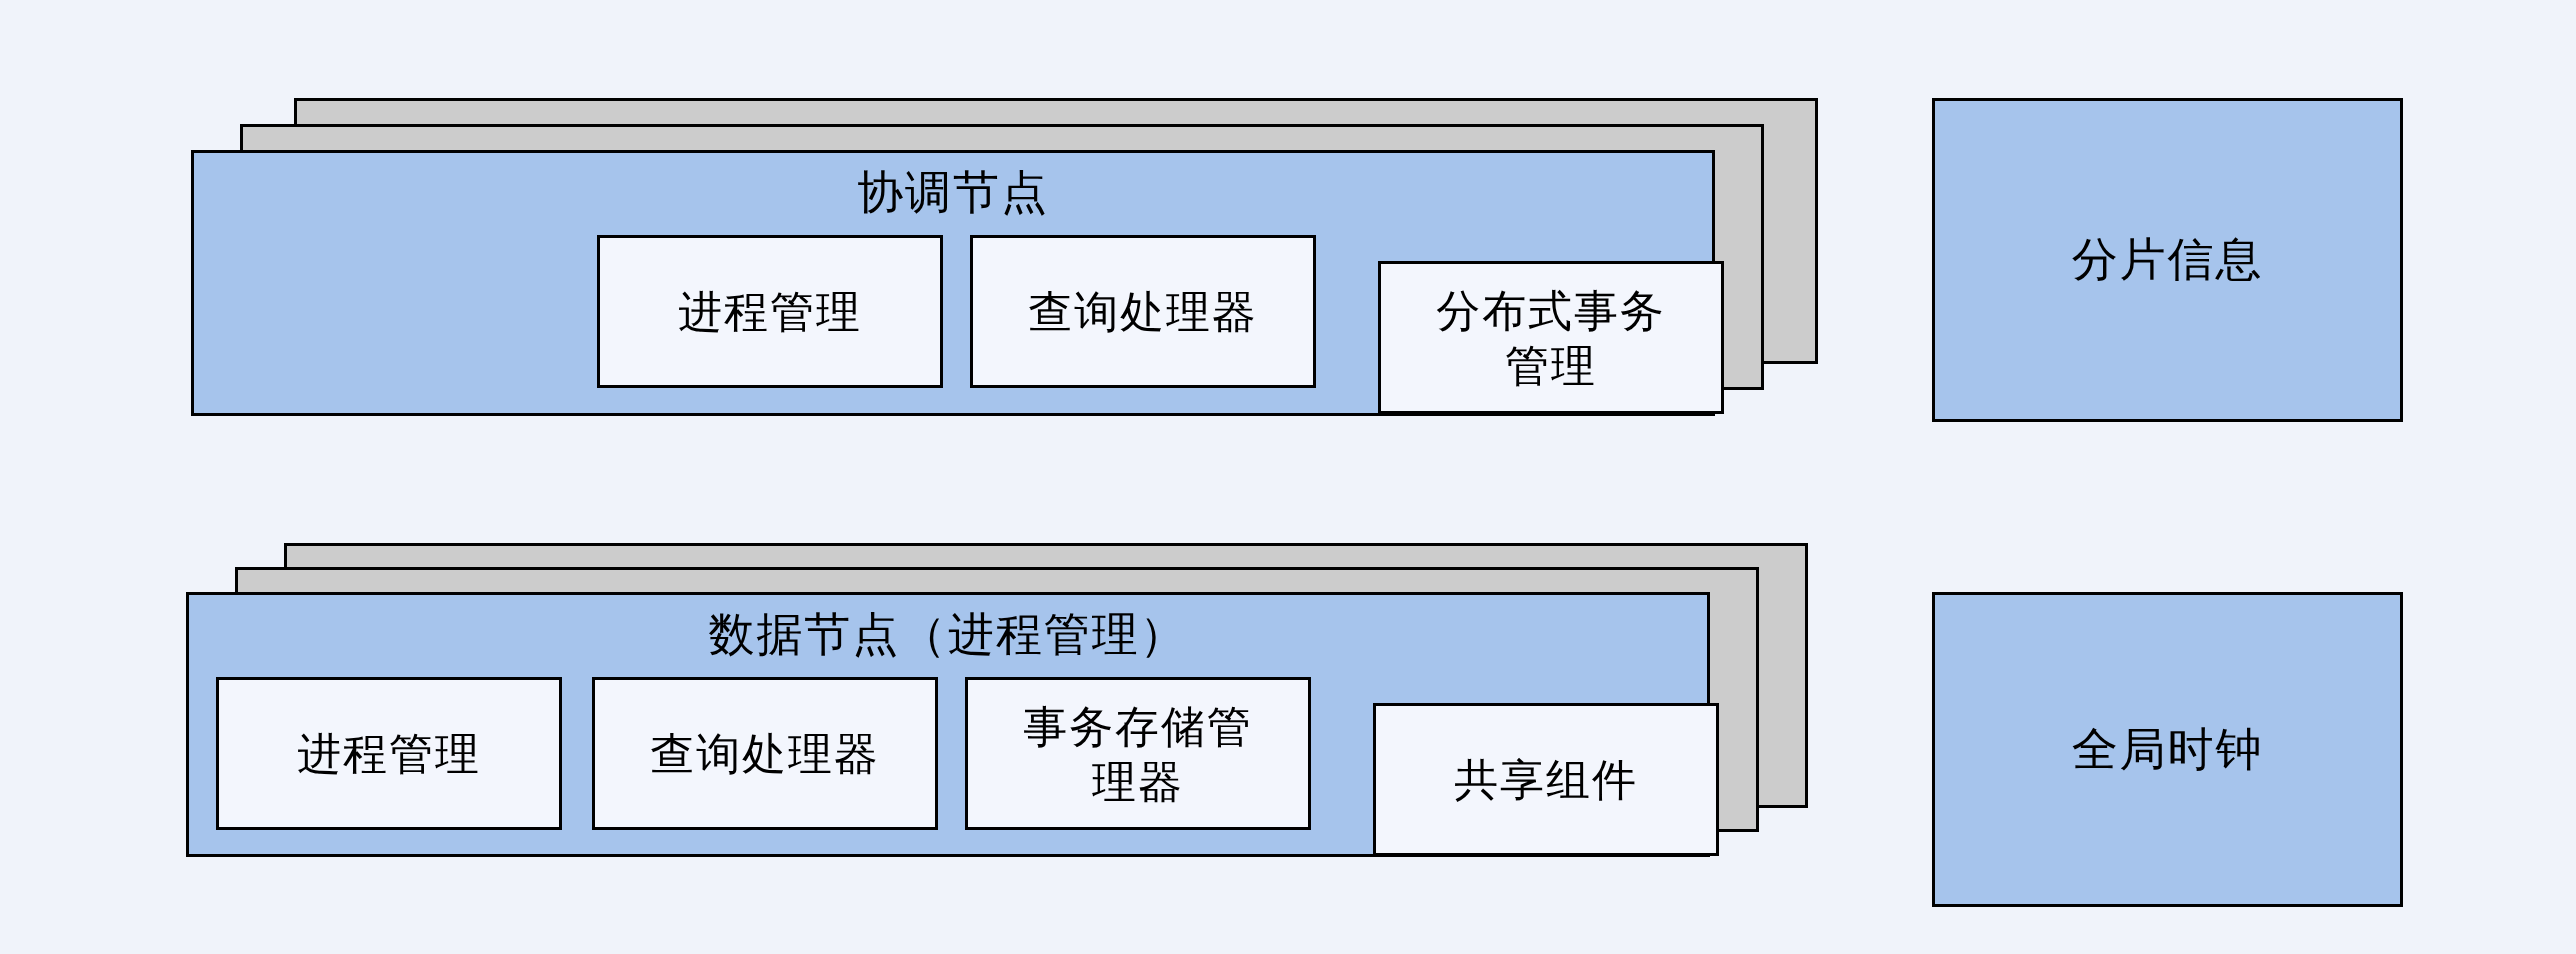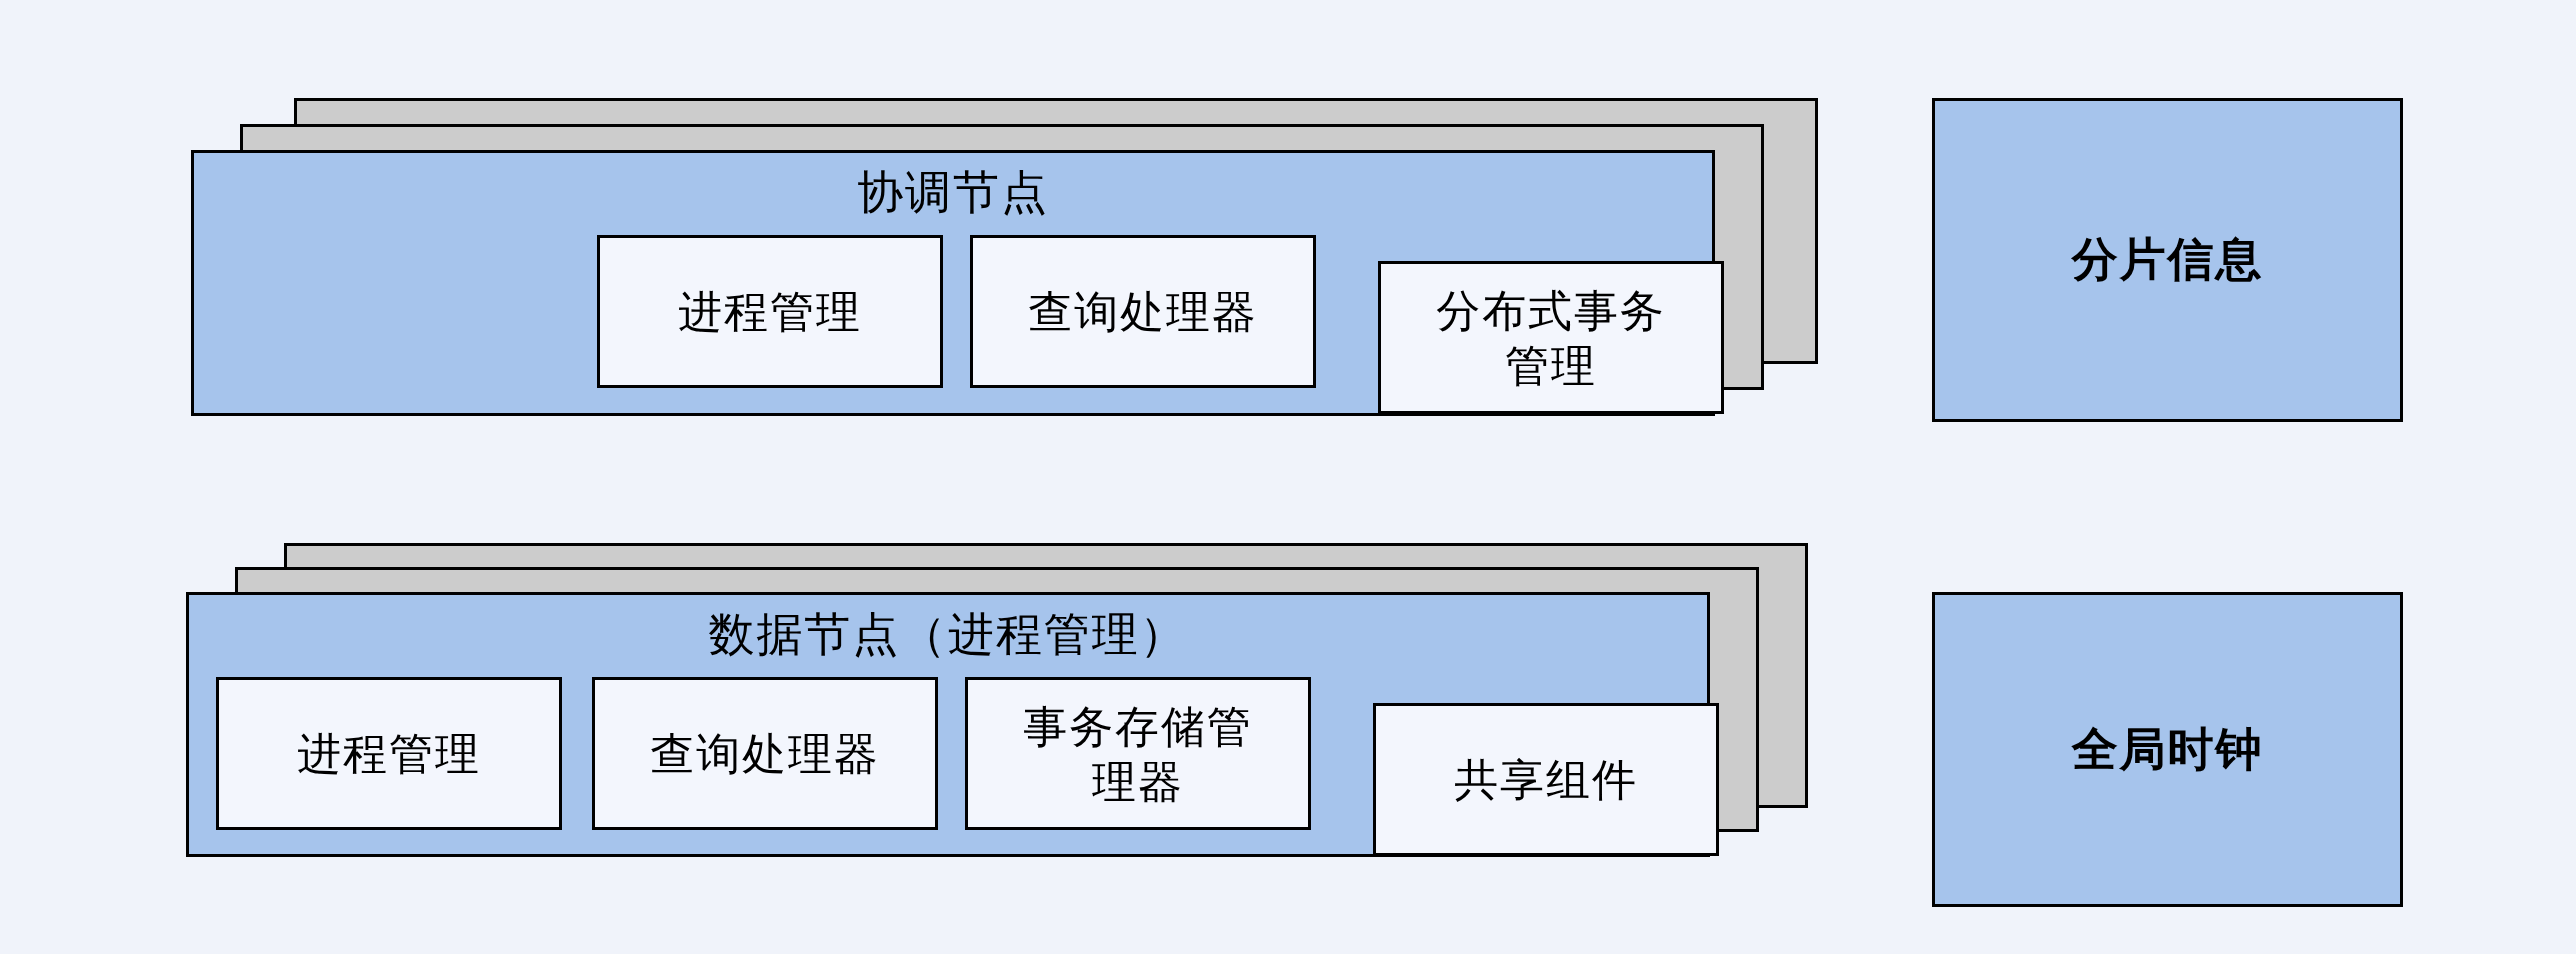--- a/index.html
+++ b/index.html
@@ -71,21 +71,20 @@
     width: 471px;
     background: var(--card-blue, #A6C4EC);
     border: 3.8px solid var(--line, #000000);
     box-sizing: border-box;
     display: flex;
     align-items: center;
     justify-content: center;
     font-size: 46px;
     letter-spacing: 1.9px;
     white-space: pre-line;
-    font-weight: bold;
   }
 </style>
 </head>
 <body>
 
 <div id="canvas">
 
   <div class="stack-layer" style="left:294px; top:98px; height:266px;"></div>
   <div class="stack-layer" style="left:240px; top:124px; height:266px;"></div>
   <div class="node-card" style="left:191px; top:150px; height:266px;text-decoration:underline;">

